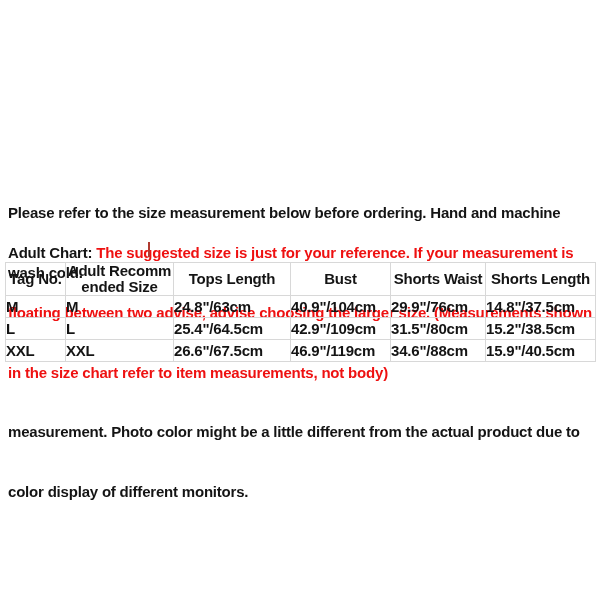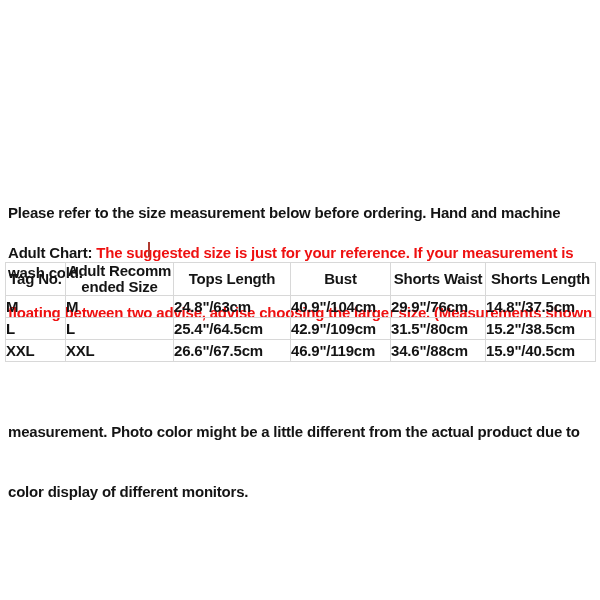--- a/index.html
+++ b/index.html
@@ -77,20 +77,21 @@
 <div class="canvas">
 
   <div class="para" id="intro">
     <div>Please refer to the size measurement below before ordering. Hand and machine</div>
     <div>wash cold.</div>
   </div>
 
   <div class="para" id="note">
     <div><span>Adult Chart: </span><span class="red">The suggested size is just for your reference. If your measurement is</span></div>
     <div class="red">floating between two advise, advise choosing the larger size. (Measurements shown</div>
+    <div class="red">in the size chart refer to item measurements, not body)</div>
   </div>
 
   <div class="caret"></div>
 
   <table class="size-table">
     <colgroup>
       <col style="width:60px">
       <col style="width:108px">
       <col style="width:117px">
       <col style="width:100px">

